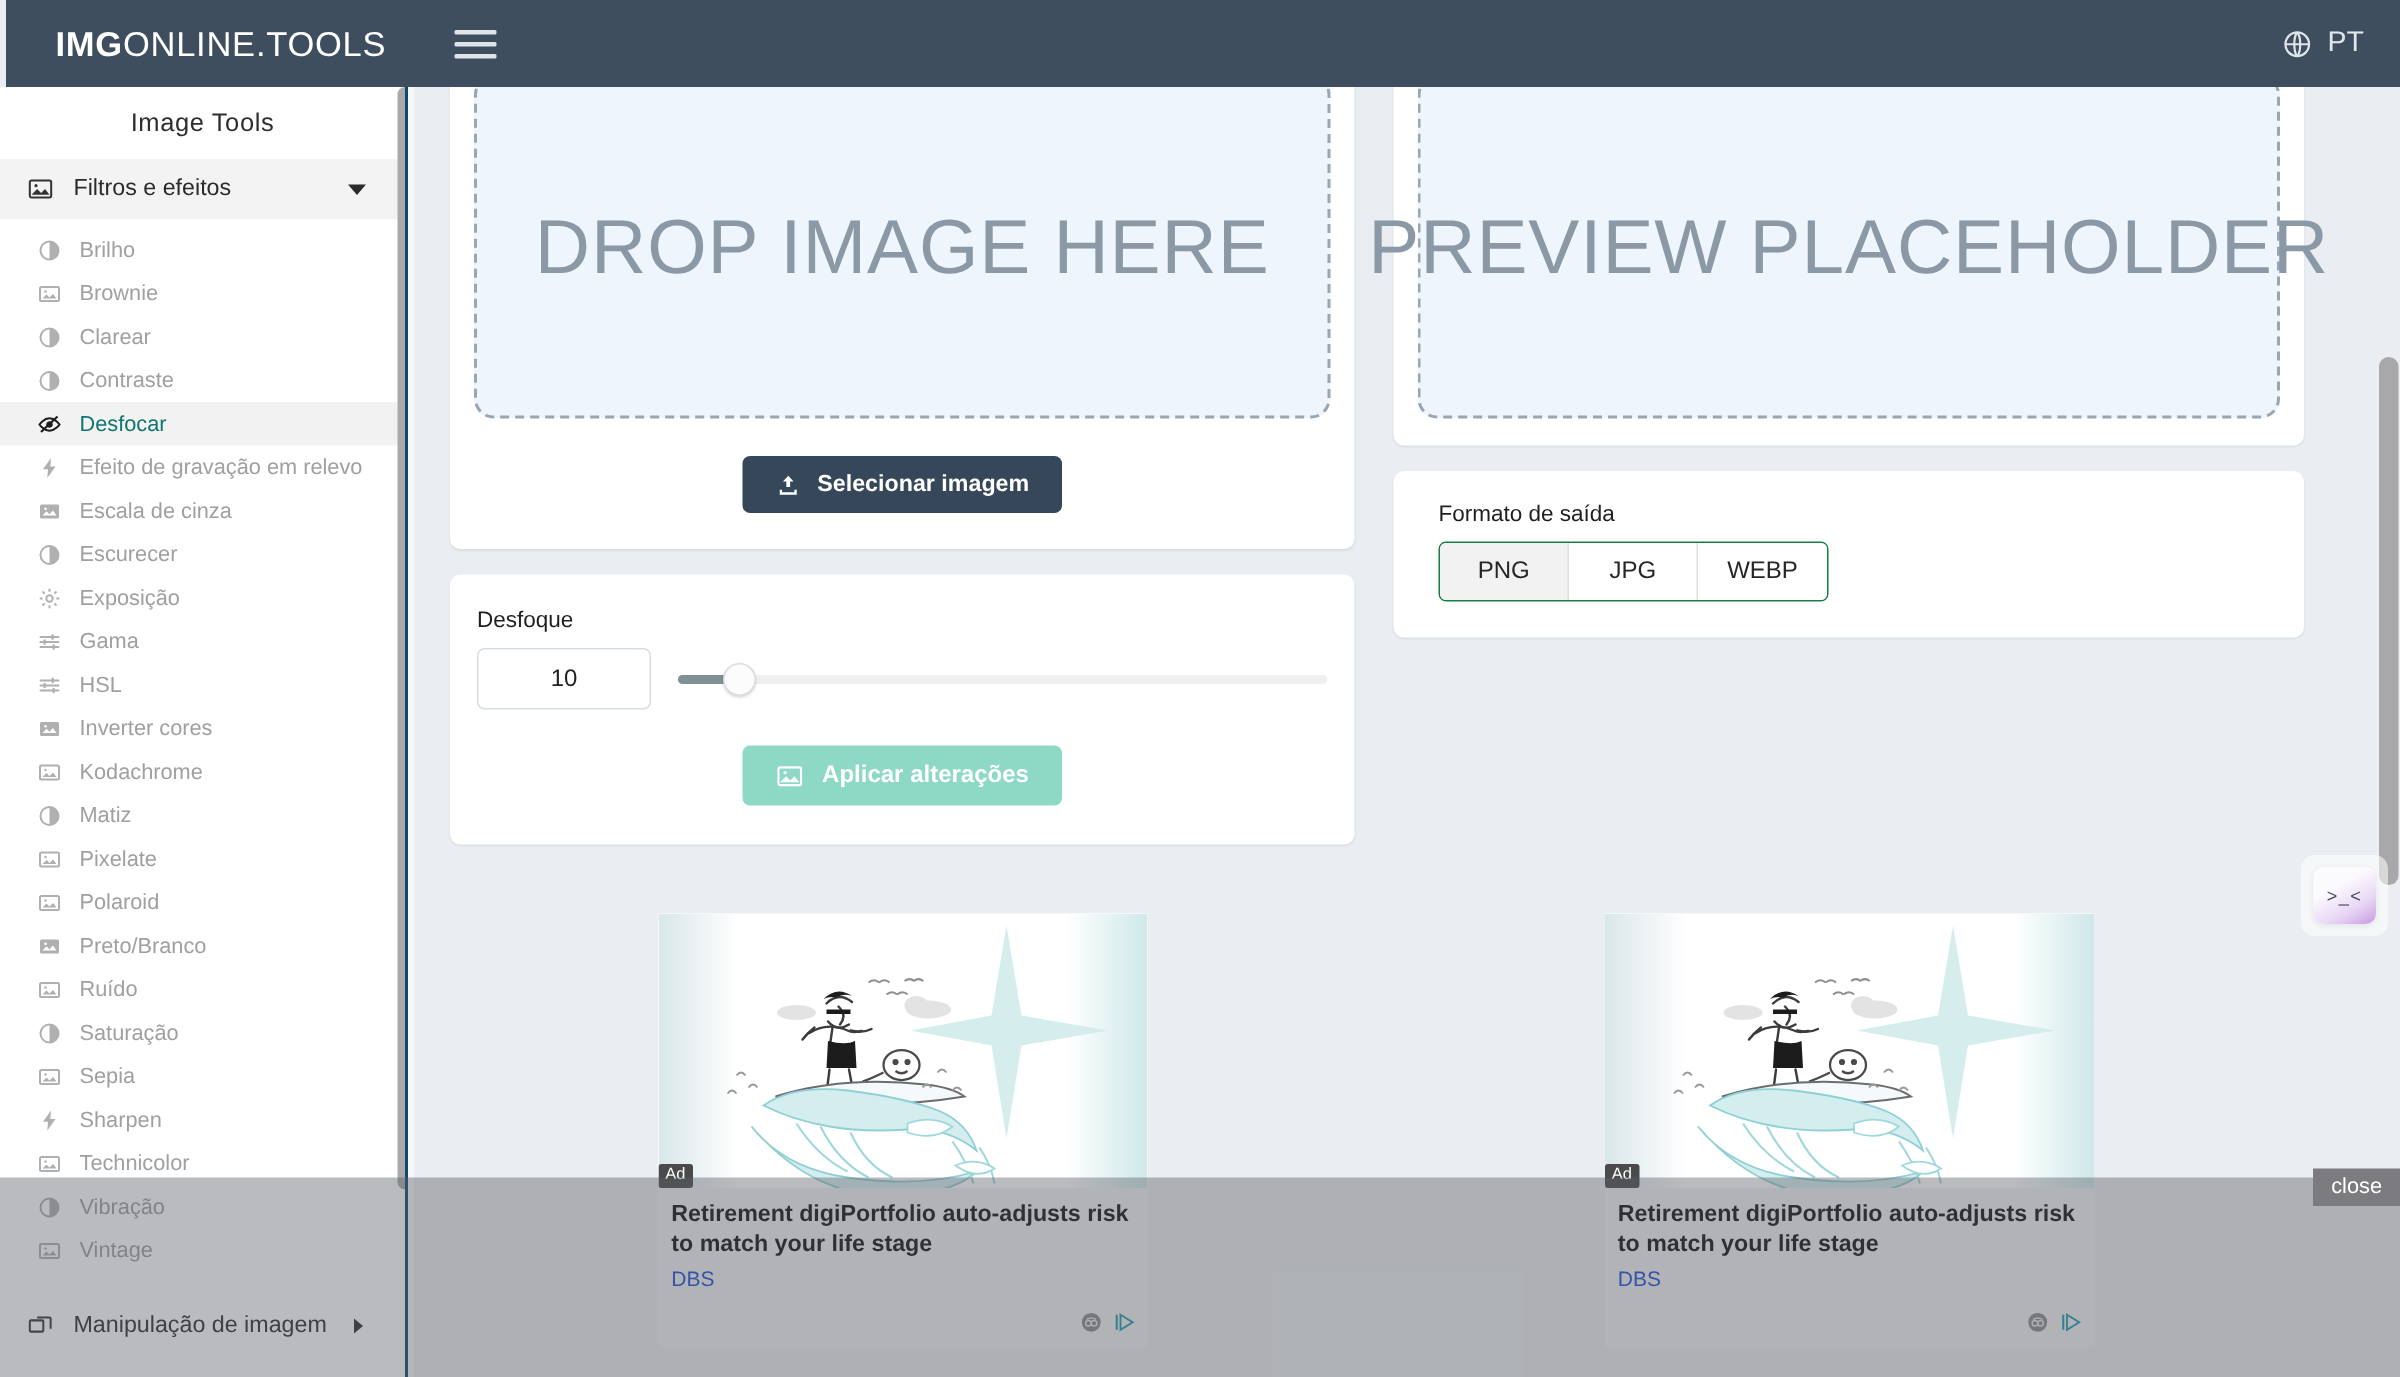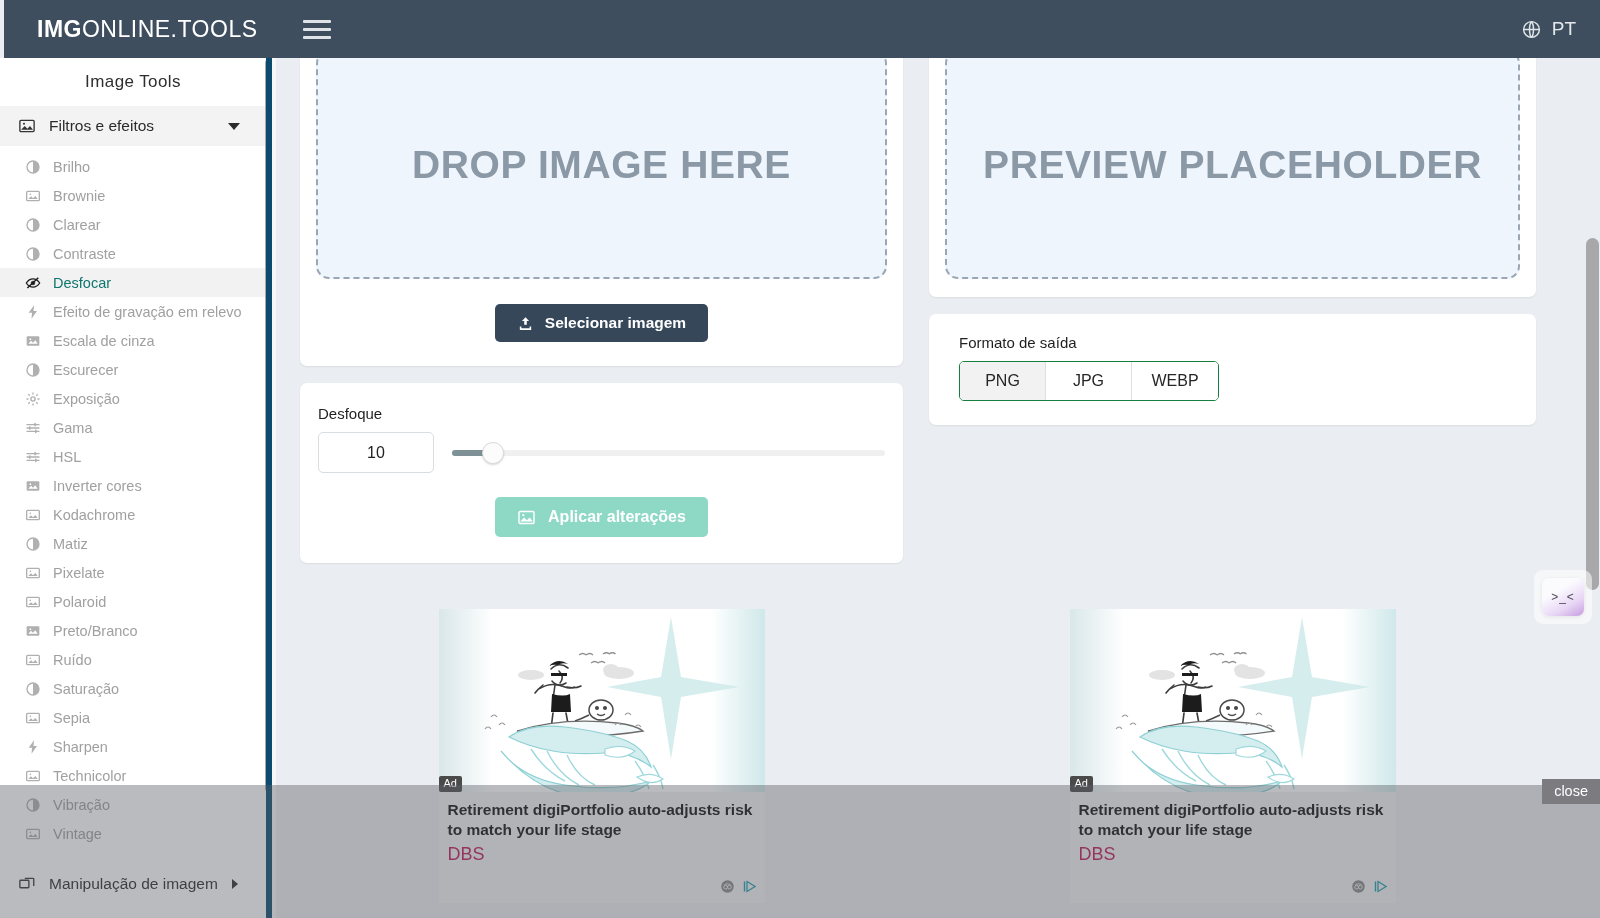--- a/index.html
+++ b/index.html
@@ -41,21 +41,21 @@
   }
   .globe { width: 21px; height: 21px; display: block; }
 
   
   .sidebar {
     position: absolute; top: 58px; left: 0;
     width: 272px; height: 860px;
     background: #ffffff;
     overflow: hidden;
     z-index: 30;
-    border-right: 6px solid #0c4a6e;
+    border-right: 2px solid #0c4a6e;
   }
   .sidebar-title {
     height: 48px; display: flex; align-items: center; justify-content: center;
     font-size: 17px; color: #2e2e2e; font-weight: 400; letter-spacing: .4px;
   }
   .group-header {
     height: 40px; display: flex; align-items: center;
     padding: 0 14px 0 18px;
     background: #f3f3f3;
     font-size: 15.5px; color: #2b2b2b;
@@ -120,21 +120,21 @@
   .card-drop { padding: 0 16px 24px 16px; margin-top: -8px; }
   .dropzone {
     border: 2px dashed #9aa6b4;
     border-radius: 13px;
     background: #eef5fc;
     height: 229px;
     display: flex; align-items: center; justify-content: center;
   }
   .dropzone.right { height: 229px; }
   .dz-text {
-    font-size: 39px; color: #8b98a6; font-weight: 700; letter-spacing: .6px;
+    font-size: 51px; color: #8b98a6; font-weight: 400; letter-spacing: .6px;
     white-space: nowrap;
   }
   .select-wrap { display: flex; justify-content: center; margin-top: 25px; }
   .btn-select {
     background: #36475a; color: #fff;
     border: none; border-radius: 5px;
     height: 38px; padding: 0 22px;
     font-size: 15.5px; font-weight: 700;
     display: inline-flex; align-items: center; gap: 11px;
     cursor: pointer; font-family: "Liberation Sans", sans-serif;
@@ -208,21 +208,21 @@
     position: absolute; left: 0; bottom: 0;
     background: #4a4a4a; color: #fff;
     font-size: 11px; padding: 1px 5px 2px 5px;
     border-radius: 2px; line-height: 1.2;
     font-family: "Liberation Sans", sans-serif;
   }
   .ad-body { padding: 8px 9px 6px 9px; background: #f2f2f2; }
   .ad-title {
     font-size: 15.5px; font-weight: 700; color: #111; line-height: 1.27;
   }
-  .ad-adv { font-size: 18px; color: #be185d; margin-top: 5px; }
+  .ad-adv { font-size: 14px; color: #1d4ed8; margin-top: 5px; }
   .ad-footer { display: flex; justify-content: flex-end; align-items: center; gap: 7px; padding: 8px 8px 9px 0; }
 
   
   .overlay {
     position: absolute; left: 0; top: 785px;
     width: 1600px; height: 133px;
     background: rgba(90,93,99,.42);
     z-index: 70; pointer-events: none;
   }
   .close-btn {

